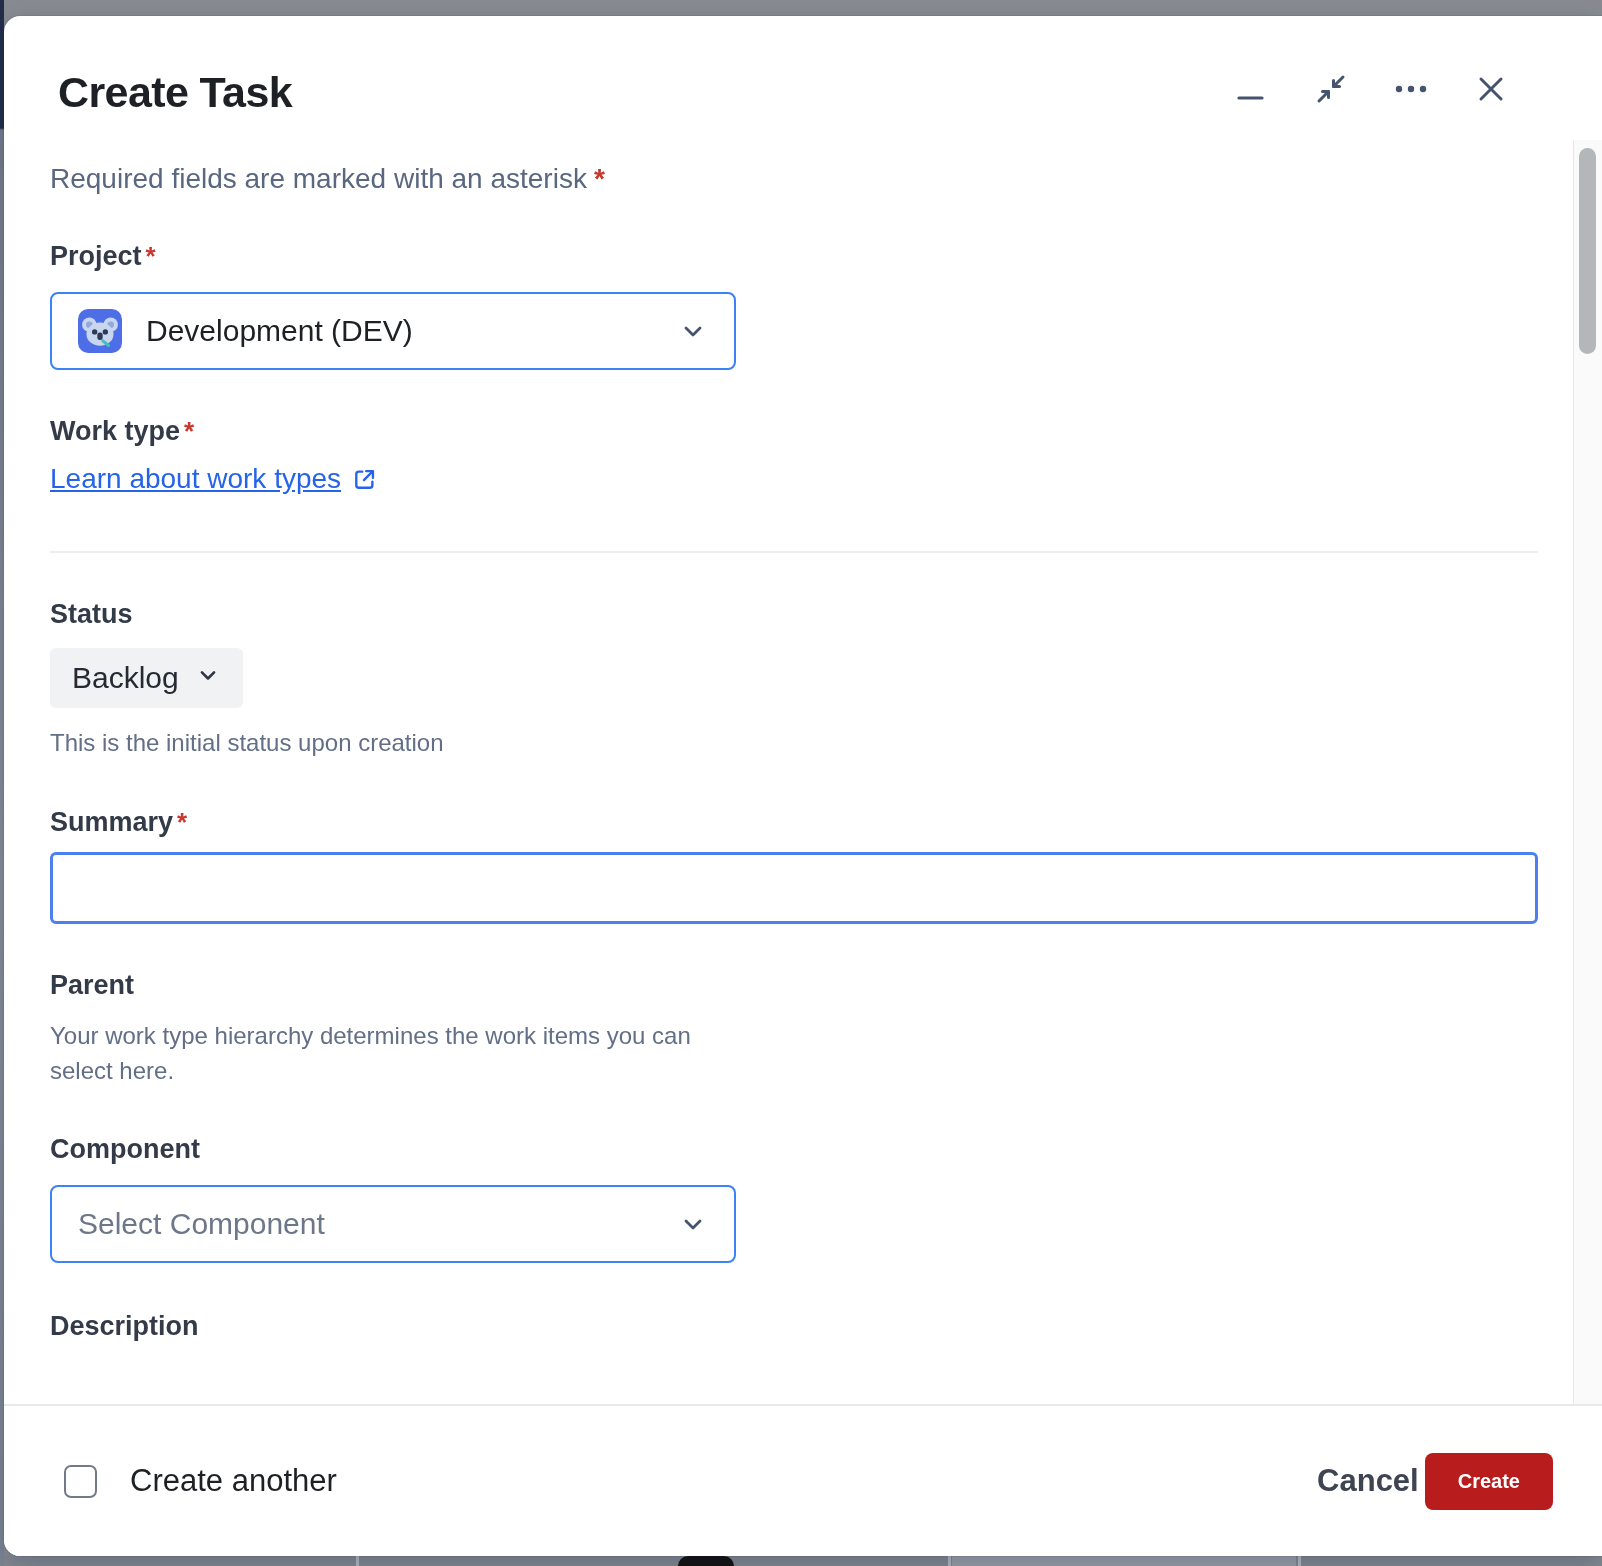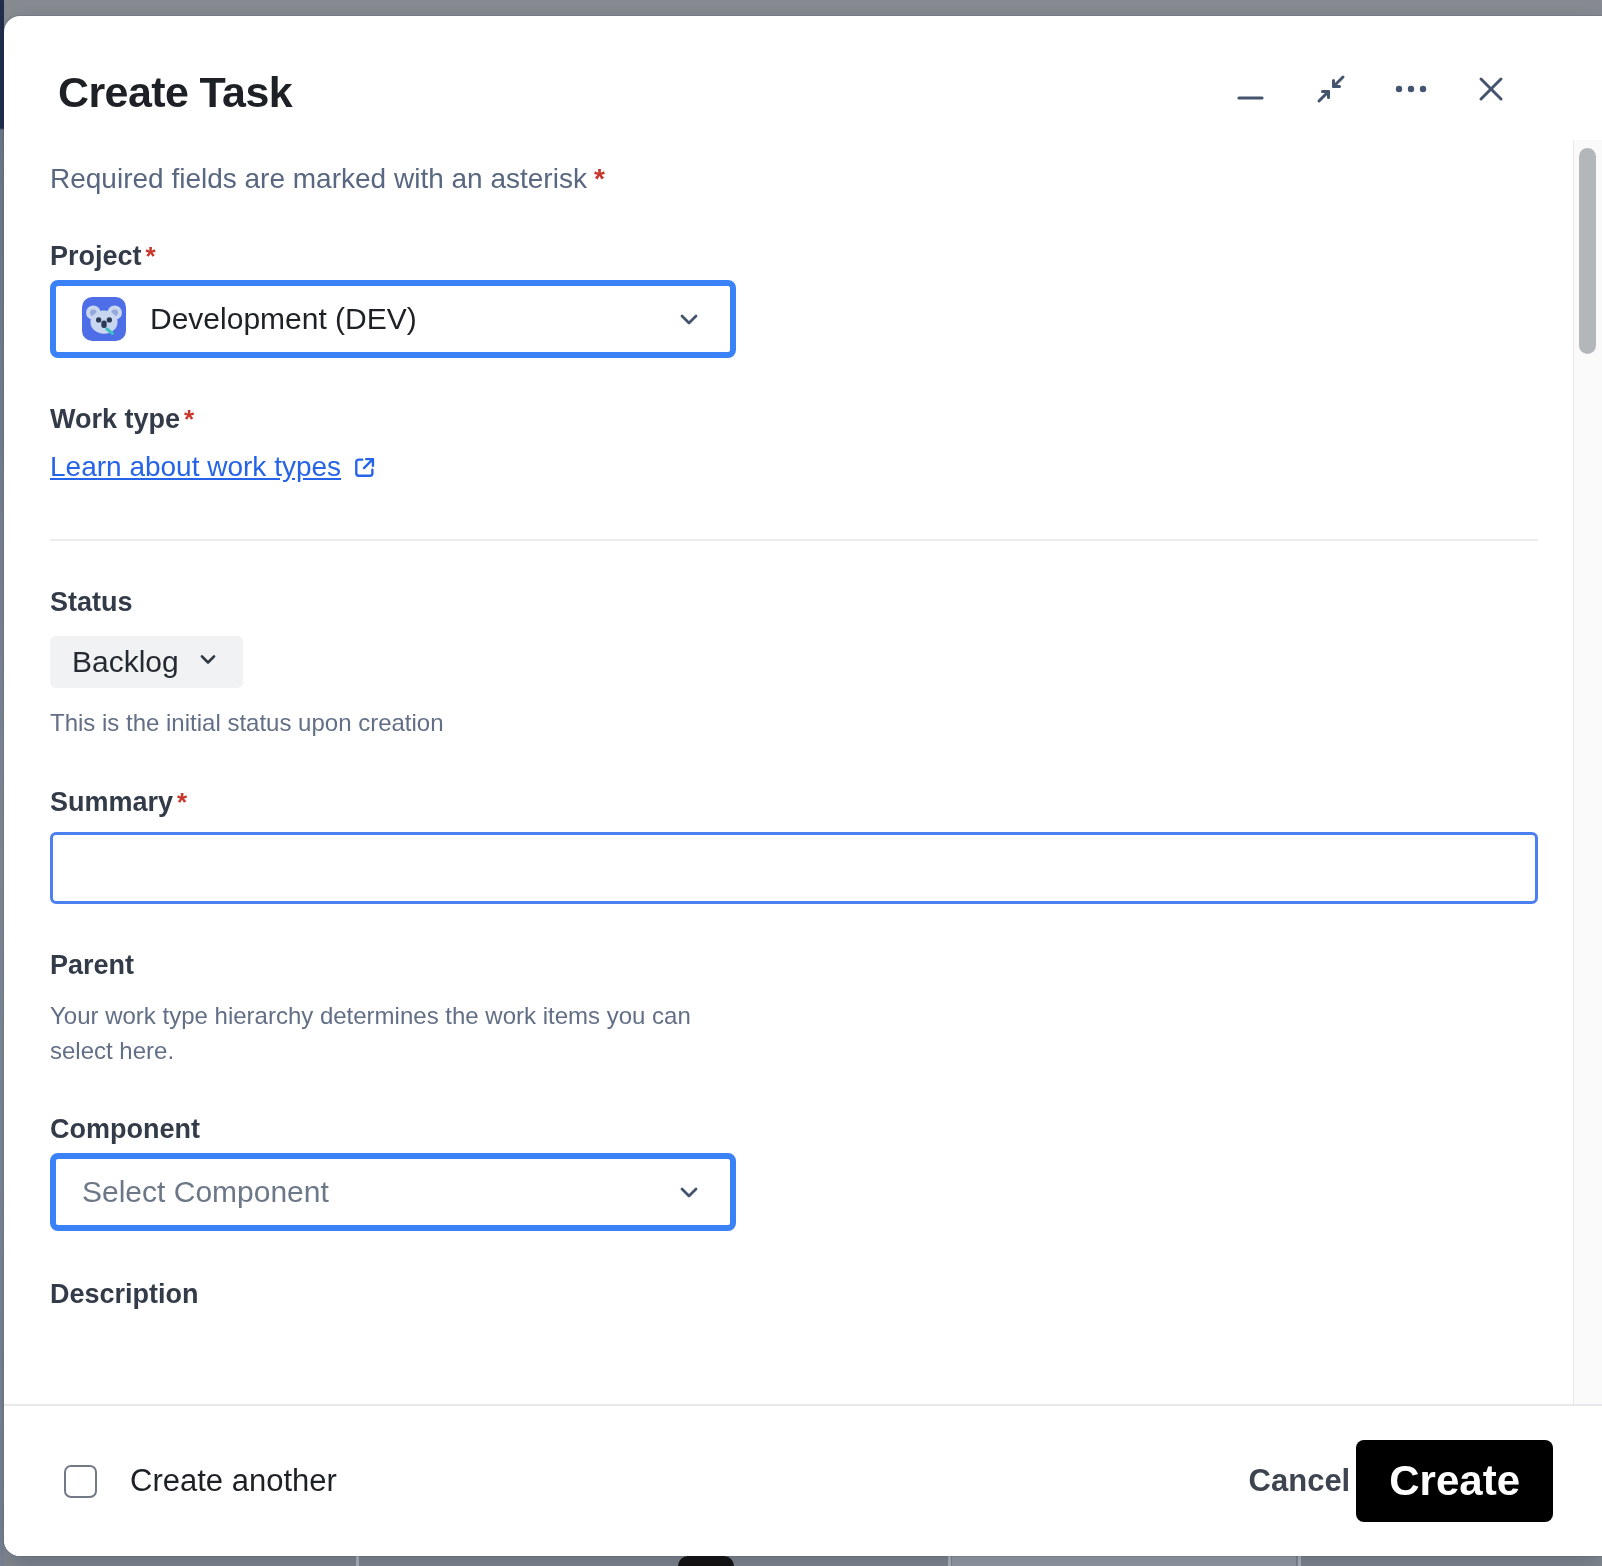--- a/index.html
+++ b/index.html
@@ -40,38 +40,38 @@
 
   .modal-body { padding:0 64px 0 46px; }
 
   .required-note { margin-top:46px; font-size:28px; color:#596780; }
   .asterisk { color:#C9372C; font-weight:bold; margin-left:7px; }
 
   .field-label { margin-top:46px; font-size:27px; font-weight:700; color:#333B49; }
   .field-label .asterisk { margin-left:4px; font-size:26px; }
 
   .select {
-    margin-top:8px; width:686px; height:78px;
-    border:6px solid #3b82f6; border-radius:8px; background:#fff;
+    margin-top:20px; width:686px; height:78px;
+    border:2px solid #3b82f6; border-radius:8px; background:#fff;
     display:flex; align-items:center; padding:0 26px; cursor:pointer;
   }
   .select .value { font-size:30px; color:#1d2125; }
   .select .value.placeholder { color:#6C7787; }
   .select .chevron { margin-left:auto; display:flex; }
   .select .icon-slot { display:flex; margin-right:24px; }
 
   .link-row { margin-top:16px; display:inline-flex; align-items:center; gap:10px; }
   .link { font-size:28px; color:#2563E8; text-decoration:underline; cursor:pointer; }
   .link-row svg { display:block; }
 
   .divider { margin-top:56px; height:2px; background:#EBEDF0; width:100%; }
 
   .status-chip {
     display:inline-flex; margin-top:18px; align-items:center; gap:16px;
-    height:52px; padding:0 22px; background:#F1F2F4; border-radius:6px;
+    height:60px; padding:0 22px; background:#F1F2F4; border-radius:6px;
     border:none; cursor:pointer; font-size:30px; color:#252a33;
   }
 
   .helper { margin-top:18px; font-size:24px; color:#626F86; line-height:1.45; }
   .helper.narrow { max-width:700px; }
 
   .summary-input {
     display:block; margin-top:14px; width:100%; height:72px;
     border:3px solid #4C80F0; border-radius:6px; outline:none;
     font-size:30px; padding:0 20px; color:#1d2125;
@@ -94,22 +94,22 @@
     background:#fff; cursor:pointer; flex:none;
   }
   .footer-check-label { margin-left:33px; font-size:31px; color:#1d2125; cursor:pointer; }
   .footer-spacer { flex:1; }
   .cancel-btn {
     background:none; border:none; cursor:pointer; 
     font-size:31px; font-weight:600; color:#3E4450;
     font-family:"Liberation Sans","DejaVu Sans",sans-serif;
   }
   .create-btn {
-    background:#000000; border:none; border-radius:8px; cursor:pointer;
-    color:#fff; font-size:42px; font-weight:600; padding:17px 33px;
+    background:#b91c1c; border:none; border-radius:8px; cursor:pointer;
+    color:#fff; font-size:20px; font-weight:600; padding:17px 33px;
     font-family:"Liberation Sans","DejaVu Sans",sans-serif;
     text-align:right;
   }
 
   
   .scroll-track {
     position:absolute; top:124px; right:0; bottom:152px; width:29px; z-index:3;
     background:#FAFAFA; border-left:1px solid #E8E8E8;
   }
   .scroll-thumb {

